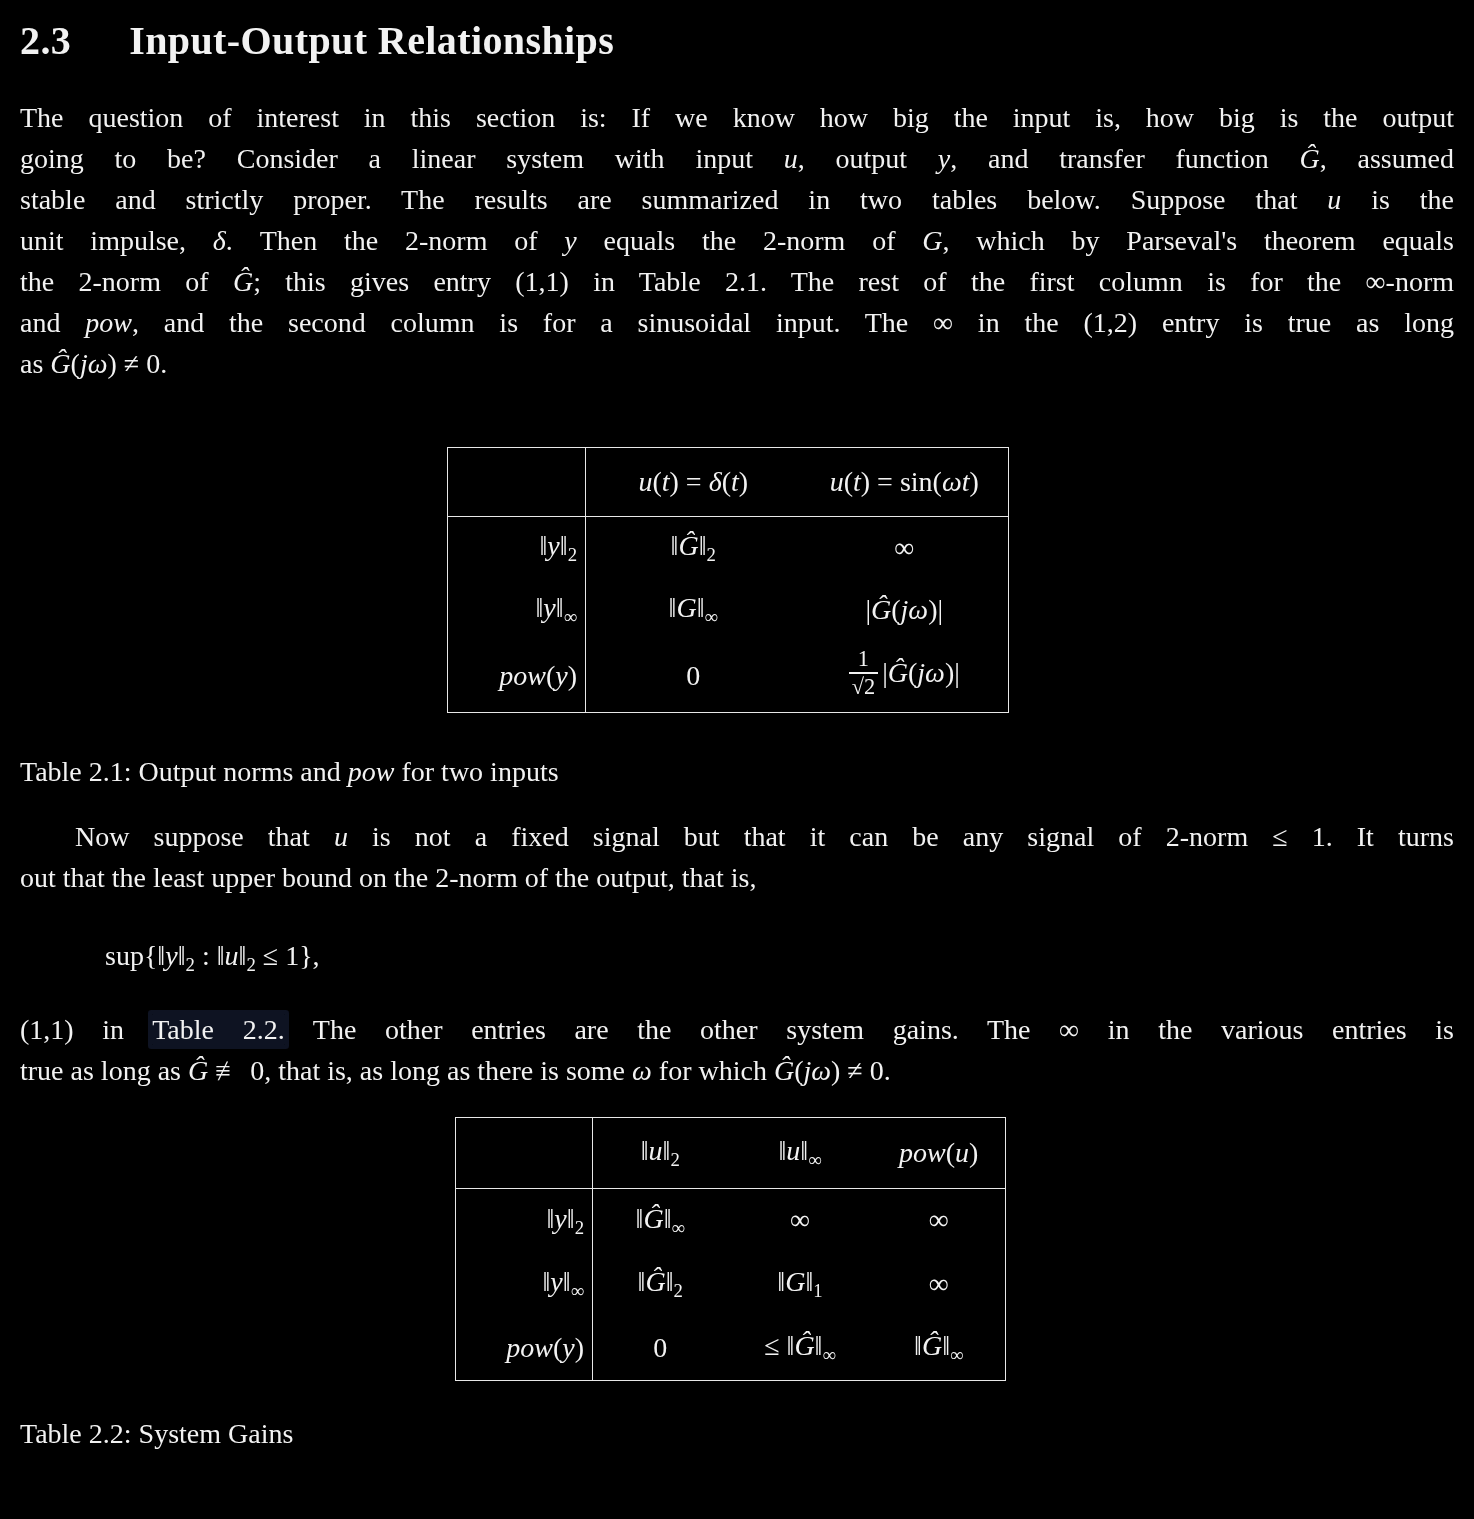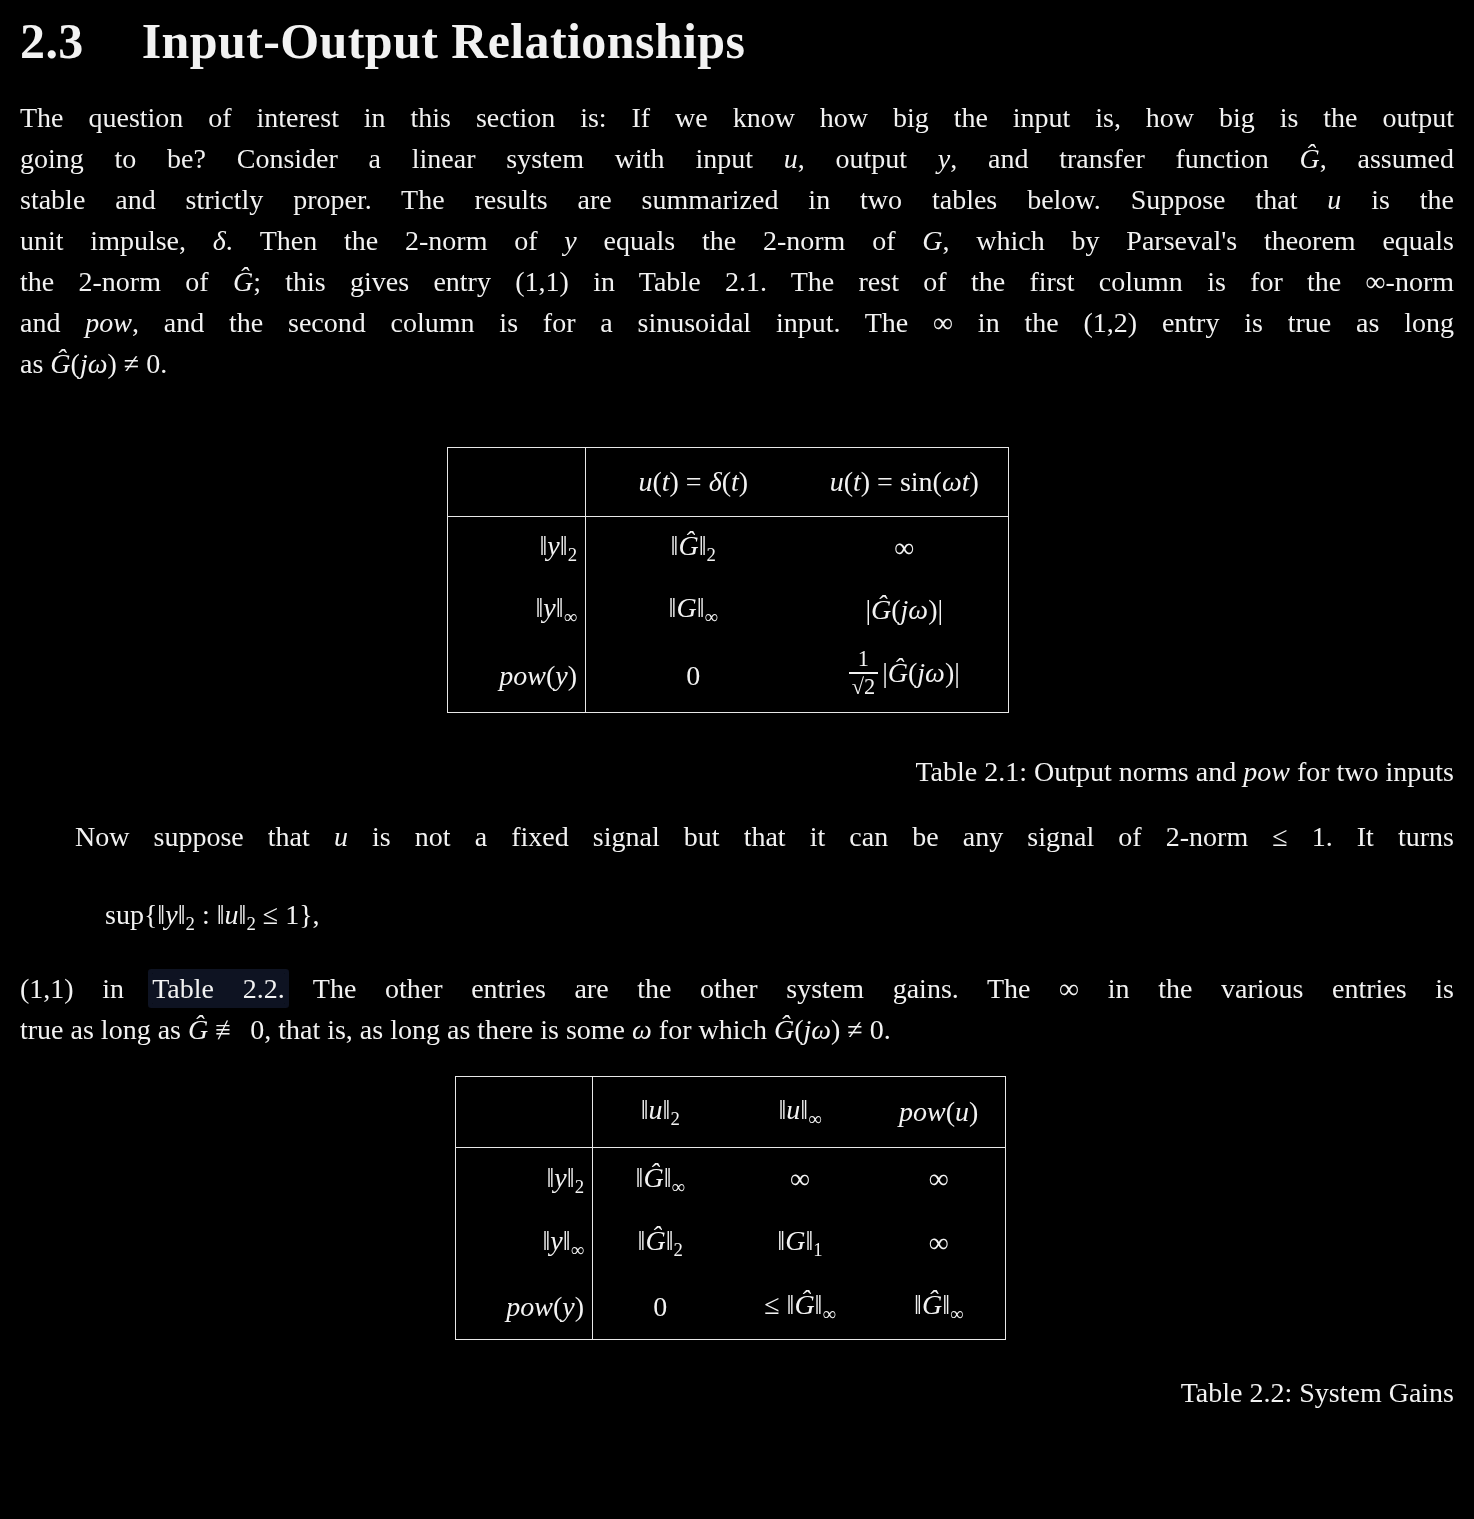--- a/index.html
+++ b/index.html
@@ -17,21 +17,21 @@
     background: var(--bg-color);
     color: var(--text-color);
     font-family: "Liberation Serif", "DejaVu Serif", serif;
   }
   .doc { padding: 14px 20px 0 20px; }
 
   h1.heading {
     display: flex;
     gap: 58px;
     margin: 4px 0 0 0;
-    font-size: 50px;
+    font-size: 40px;
     line-height: 46px;
     font-weight: bold;
     letter-spacing: 0.4px;
   }
 
   .para { font-size: 28px; line-height: 41px; }
   .para .line { text-align: justify; text-align-last: justify; text-justify: inter-word; }
   .para .line.last { text-align-last: left; }
   .para .line.indent { padding-left: 55px; }
   .p1 { margin-top: 33px; }
@@ -62,21 +62,21 @@
   .t1 tr.r3 td { height: 72px; }
 
   .t2 { margin: 26px 0 7px 435px; }
   .t2 td.lbl { width: 137px; padding-left: 20px; }
   .t2 td.c1 { width: 135px; }
   .t2 td.c2 { width: 145px; }
   .t2 td.c3 { width: 133px; }
   .t2 tr.hdr td { height: 71px; }
   .t2 tr.r td { height: 64px; }
 
-  .caption { text-align: right; font-size: 28px; line-height: 41px; }
+  .caption { text-align: left; font-size: 28px; line-height: 41px; }
   .cap1 { margin-top: 38px; }
   .cap2 { margin-top: 32px; }
 
   
   .st-i { font-style: italic; }
   .st-sub { font-size: 67%; vertical-align: -0.3em; }
   .st-hl {
     background: var(--link-highlight-color);
     box-shadow: 0 0 0 4px var(--link-highlight-color);
     border-radius: 1px;
@@ -141,20 +141,21 @@
               <span class="den">√2</span>
             </span><span>|</span><span class="st-i">Ĝ</span><span>(</span><span class="st-i">jω</span><span>)|</span></td>
       </tr>
     </tbody>
   </table>
 
   <div class="caption cap1"><span>Table 2.1: Output norms and </span><span class="st-i">pow</span><span> for two inputs</span></div>
 
   <div class="para p2">
     <div class="line indent"><span>Now suppose that </span><span class="st-i">u</span><span> is not a fixed signal but that it can be any signal of 2-norm ≤ 1. It turns</span></div>
+    <div class="line last"><span>out that the least upper bound on the 2-norm of the output, that is,</span></div>
   </div>
 
   <div class="formula"><span>sup{‖</span><span class="st-i">y</span><span>‖</span><span class="st-sub">2</span><span> : ‖</span><span class="st-i">u</span><span>‖</span><span class="st-sub">2</span><span> ≤ 1},</span></div>
 
   <div class="para p3">
     <div class="line"><span>(1,1) in </span><span class="st-hl">Table 2.2.</span><span> The other entries are the other system gains. The ∞ in the various entries is</span></div>
     <div class="line last"><span>true as long as </span><span class="st-i">Ĝ</span><span> ≢ 0, that is, as long as there is some </span><span class="st-i">ω</span><span> for which </span><span class="st-i">Ĝ</span><span>(</span><span class="st-i">jω</span><span>) ≠ 0.</span></div>
   </div>
 
   <table class="tbl t2">

